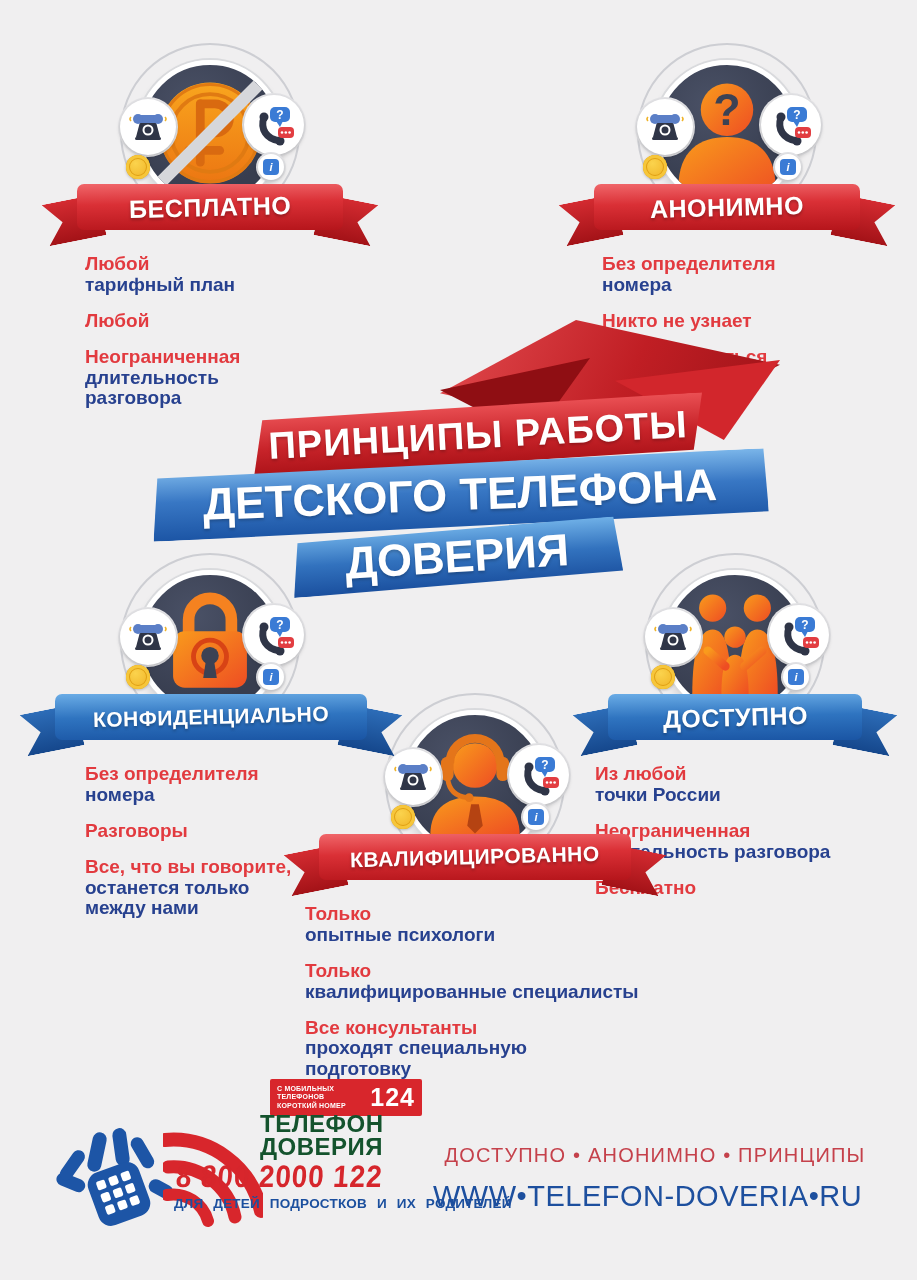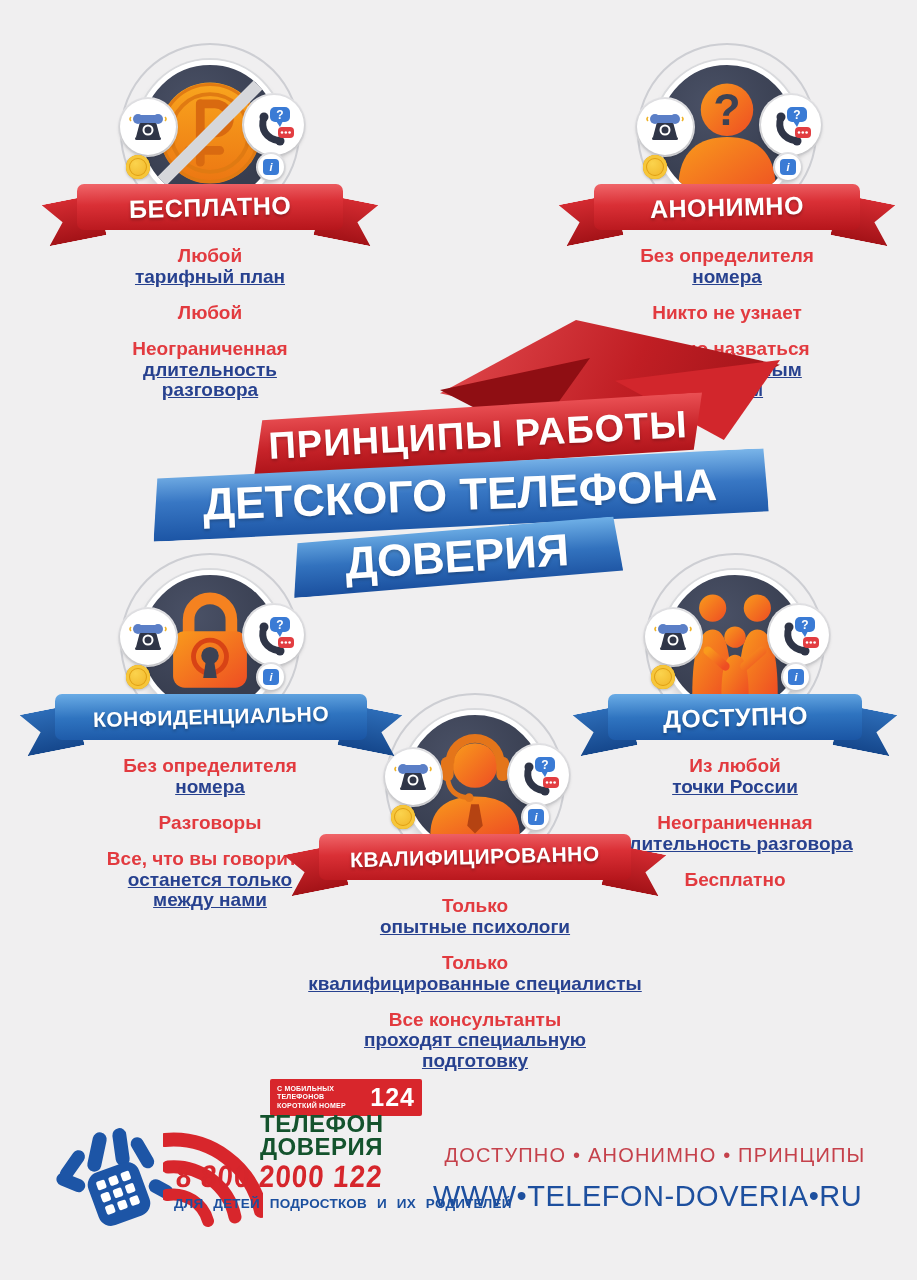--- a/index.html
+++ b/index.html
@@ -65,25 +65,25 @@
   .s1 .band,.s2 .band{width:250px;} .s4 .band{width:238px;}
   .s3 .band,.s5 .band{width:296px;}
   .s1 .ribbon-label,.s2 .ribbon-label,.s4 .ribbon-label{font-size:25px;}
   .s3 .ribbon-label,.s5 .ribbon-label{font-size:21px;}
   .tail{position:absolute;top:15px;width:58px;height:42px;z-index:1;}
   .tail-l{left:-32px;transform:rotate(-11deg);clip-path:polygon(100% 0,0 0,30% 50%,0 100%,100% 100%);}
   .tail-r{right:-32px;transform:rotate(11deg);clip-path:polygon(0 0,100% 0,70% 50%,100% 100%,0 100%);}
   .red .tail{background:linear-gradient(180deg,#d42b31,#a31217);}
   .blue .tail{background:linear-gradient(180deg,#2d6db8,#15478c);}
   
-  .items{margin:16px auto 0;text-align:center;max-width:250px;}
+  .items{margin:24px auto 0;text-align:left;max-width:250px;}
   .s5 .items{max-width:340px;}
   .item{margin-bottom:15px;}
   .item-head{color:#e23a3f;font-weight:bold;font-size:19px;line-height:1.1;}
-  .item-sub{color:#27418f;font-weight:bold;font-size:19px;line-height:1.1;white-space:pre-line;text-decoration:underline;}
+  .item-sub{color:#27418f;font-weight:bold;font-size:19px;line-height:1.1;white-space:pre-line;}
   
   .title-block{position:absolute;left:140px;top:318px;width:650px;height:280px;}
   .origami{position:absolute;}
   .o1{left:300px;top:2px;width:340px;height:118px;
       background:linear-gradient(115deg,#e0474b 5%,#c01e24 55%,#9c1217 100%);
       clip-path:polygon(0% 62%,40% 0%,100% 38%,58% 100%);}
   .o2{left:300px;top:40px;width:150px;height:80px;background:#8f0e13;
       clip-path:polygon(0% 40%,100% 0%,62% 100%);}
   .o3{left:475px;top:42px;width:165px;height:80px;background:#d2262c;
       clip-path:polygon(0% 26%,100% 0%,66% 100%);}

